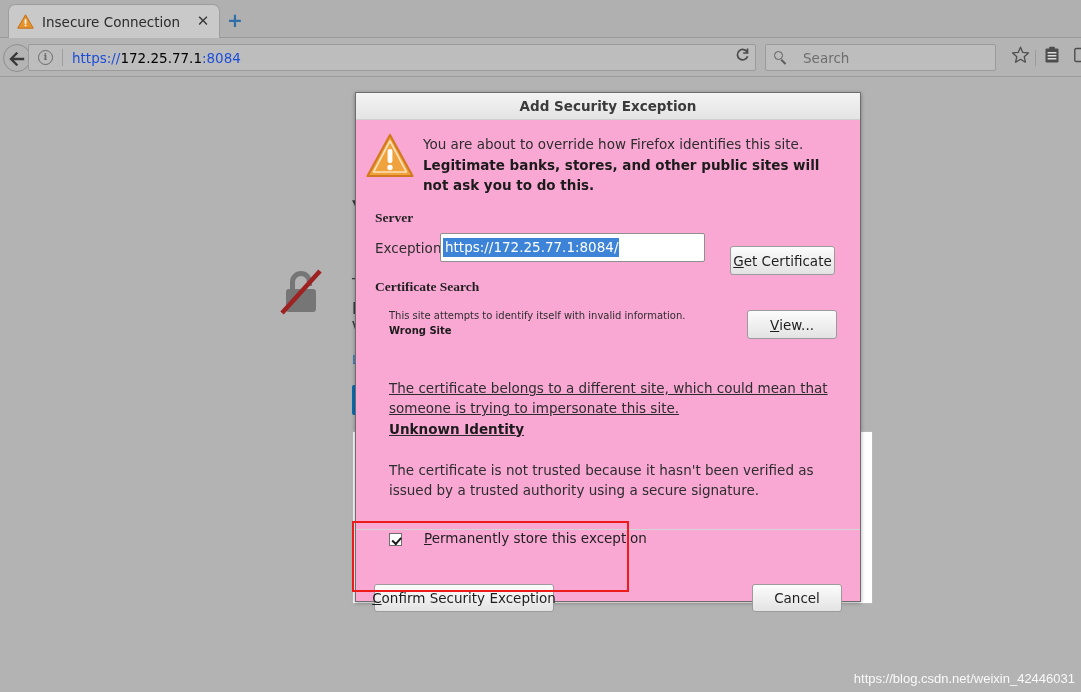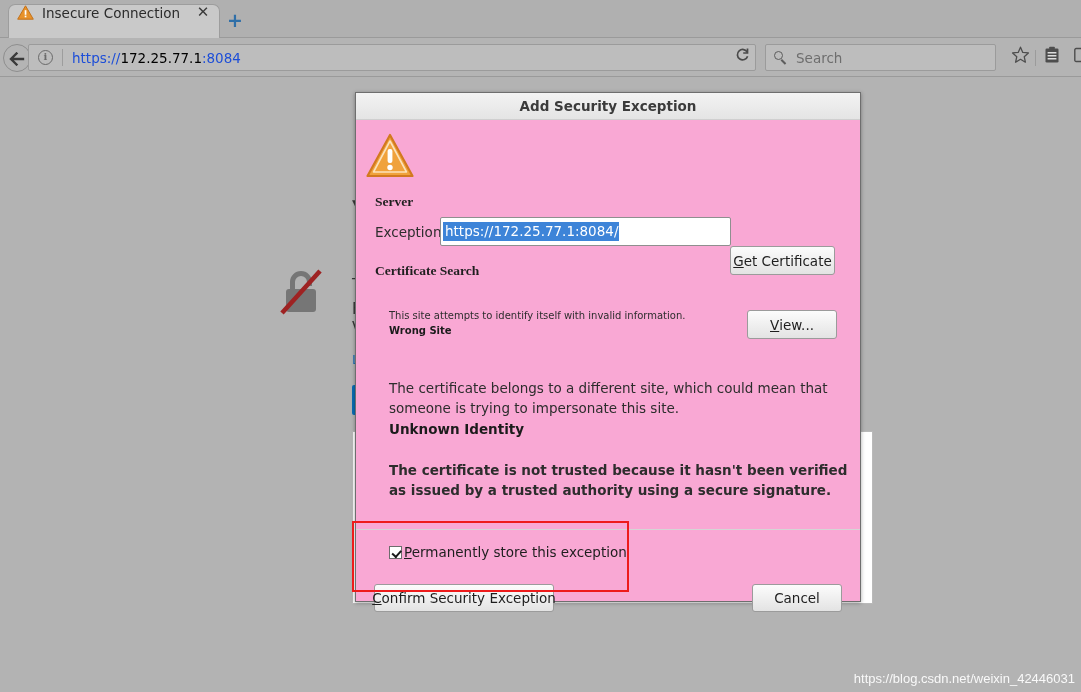--- a/index.html
+++ b/index.html
@@ -17,21 +17,21 @@
   .tabstrip {
     position: absolute; left: 0; top: 0; width: 1081px; height: 38px;
     background: #b0b0b0;
     border-bottom: 1px solid #9a9a9a;
   }
   .tab {
     position: absolute; left: 8px; top: 4px; width: 212px; height: 34px;
     background: #c9c9c9;
     border-top-left-radius: 7px; border-top-right-radius: 7px;
     border: 1px solid #9d9d9d; border-bottom: none;
-    display: flex; align-items: flex-start; padding: 0 8px;
+    display: flex; align-items: center; padding: 0 8px;
   }
   .tab-warn { width: 17px; height: 15px; flex: none; margin-right: 8px; position: relative; }
   .tab-title {
     flex: 1 1 auto; font-size: 13.5px; color: #2b2b2b; white-space: nowrap;
     overflow: hidden;
   }
   .tab-close {
     flex: none; width: 16px; height: 16px; color: #3a3a3a; font-size: 15px;
     line-height: 15px; text-align: center; font-weight: bold;
   }
@@ -78,21 +78,21 @@
     flex: none; margin-left: 8px; width: 14px; height: 14px; position: relative;
   }
   .search-glass i {
     position: absolute; left: 0; top: 0; width: 9px; height: 9px;
     border: 1.6px solid #5d5d5d; border-radius: 50%;
   }
   .search-glass b {
     position: absolute; left: 8px; top: 8px; width: 6px; height: 1.6px;
     background: #5d5d5d; transform: rotate(45deg); transform-origin: 0 0;
   }
-  .search-ph { margin-left: 8px; font-size: 13.5px; color: #6e6e6e; }
+  .search-ph { margin-left: 15px; font-size: 13.5px; color: #6e6e6e; }
   .tb-icon {
     position: absolute; top: 8px; width: 24px; height: 24px;
     color: #4d4d4d; text-align: center; line-height: 23px; font-size: 17px;
   }
   .tb-sep { position: absolute; top: 12px; width: 1px; height: 16px; background: #9b9b9b; }
 
   
   .page { position: absolute; left: 0; top: 78px; width: 1081px; height: 614px; background: #b3b3b3; }
 
   .broken-lock { position: absolute; left: 278px; top: 190px; width: 46px; height: 50px; }
@@ -131,21 +131,21 @@
     font-size: 13.5px; font-weight: bold; color: #1f1f1f;
     padding: 0 0 0 19px;
     font-family: Liberation Serif, serif;
   }
   #server-head { margin-top: 15px; }
   #certstatus-head { margin-top: 17px; }
 
   .loc-row { display: flex; align-items: center; padding: 7px 0 0 19px; }
   .loc-label { font-size: 13.5px; color: #2d2d2d; width: 65px; flex: none; }
   .loc-input {
-    flex: none; width: 291px; height: 29px; background: #ffffff;
+    flex: none; width: 265px; height: 29px; background: #ffffff;
     border: 1px solid #8f8f8f; border-radius: 2px;
     display: flex; align-items: center; padding: 0 2px;
   }
   .loc-sel {
     background: #3d84d8; color: #ffffff; font-size: 13.5px;
     padding: 1px 1px 2px 2px; white-space: nowrap;
   }
   .btn {
     background: linear-gradient(#fcfcfc, #e3e3e3);
     border: 1px solid #9b9b9b; border-radius: 3px;
@@ -160,29 +160,29 @@
   .cs-text {
     position: absolute; left: 33px; top: 188px; width: 330px;
     font-size: 10px; color: #2d2d2d; line-height: 1.5;
   }
   .cs-bold { font-weight: bold; color: #1b1b1b; }
 
   .para {
     position: absolute; left: 33px; width: 460px;
     font-size: 13.5px; color: #2d2d2d; line-height: 1.5;
   }
-  #para1 { top: 258px; }
-  #para2 { top: 340px; font-weight: bold; }
+  #para1 { top: 258px; text-decoration: underline; }
+  #para2 { top: 340px; }
 
   .sep-line {
     position: absolute; left: 0; top: 409px; width: 504px; height: 1px;
     background: #d5d5d5;
   }
 
-  .cb-row { position: absolute; left: 33px; top: 424px; display: flex; align-items: center; }
+  .cb-row { position: absolute; left: 33px; top: 410px; display: flex; align-items: flex-end; gap: 20px; }
   .cb {
     flex: none; width: 13px; height: 13px; background: #ffffff;
     border: 1px solid #6d6d6d; position: relative; margin-right: 2px;
   }
   .cb:after {
     content: ""; position: absolute; left: 2px; top: 3px;
     width: 7px; height: 3.5px; border-left: 2.2px solid #1a1a1a;
     border-bottom: 2.2px solid #1a1a1a; transform: rotate(-48deg);
   }
   .cb-label { font-size: 13.5px; color: #1e1e1e; }
@@ -301,20 +301,24 @@
 
       <div class="warn-row">
         <span class="warn-tri">
           <svg width="48" height="46" viewBox="0 0 48 46">
             <path d="M24 2 L46.5 43 L1.5 43 Z" fill="#f0a23c" stroke="#d2791f" stroke-width="2.2" stroke-linejoin="round"></path>
             <path d="M24 8 L40.5 39 L7.5 39 Z" fill="none" stroke="#fbe2bb" stroke-width="1.6" stroke-linejoin="round"></path>
             <rect x="21.6" y="16" width="4.8" height="14" rx="2" fill="#ffffff"></rect>
             <circle cx="24" cy="34.5" r="2.7" fill="#ffffff"></circle>
           </svg>
         </span>
+        <span class="warn-text">
+          <div class="warn-line1">You are about to override how Firefox identifies this site.</div>
+          <div class="warn-line2">Legitimate banks, stores, and other public sites will not ask you to do this.</div>
+        </span>
       </div>
 
       <div class="sec-head" id="server-head">Server</div>
 
       <div class="loc-row">
         <span class="loc-label">Exception:</span>
         <span class="loc-input">
           <span class="loc-sel">https://172.25.77.1:8084/</span>
         </span>
       </div>

